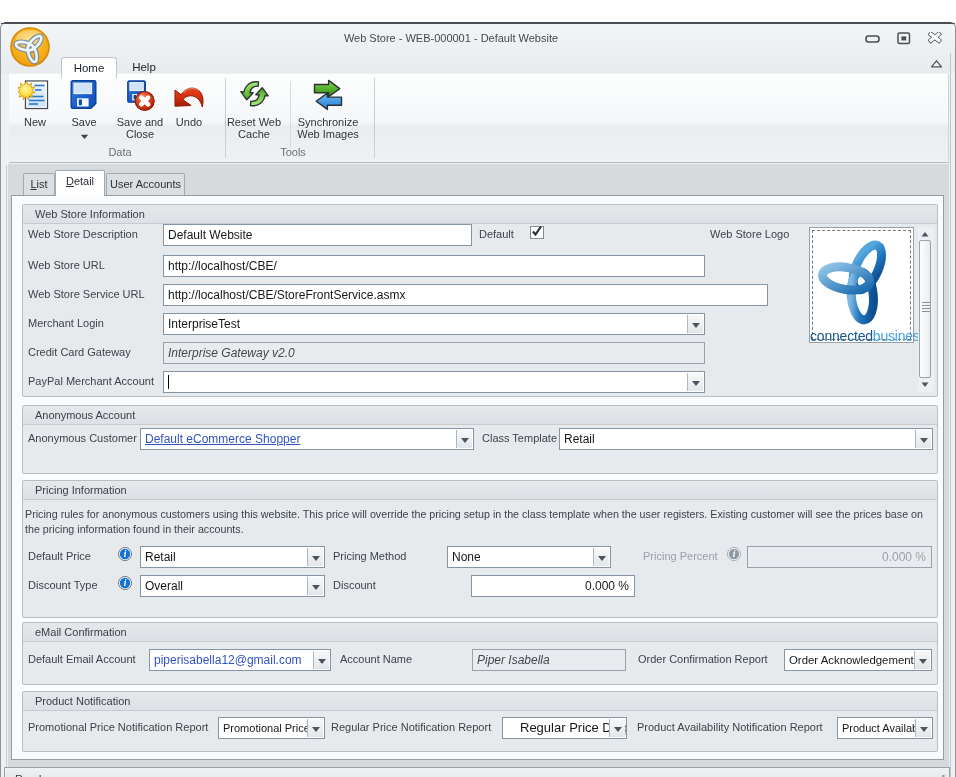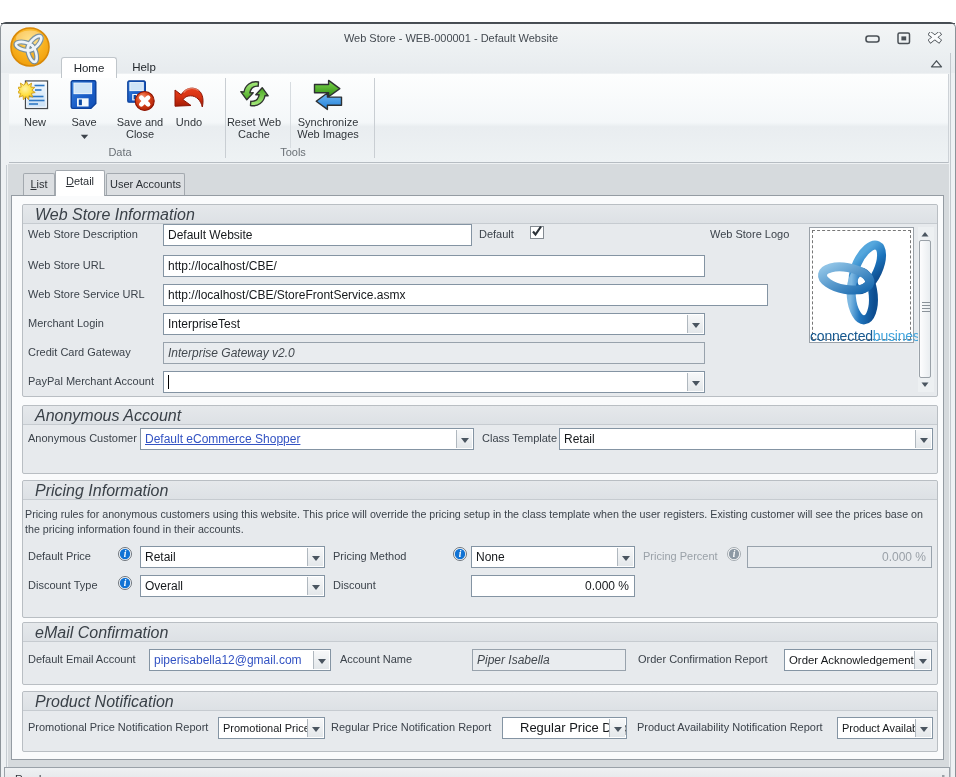--- a/index.html
+++ b/index.html
@@ -24,21 +24,21 @@
 .rbtn { position:absolute; top:0; height:72px; }
 .rlabel { position:absolute; top:42px; width:100%; text-align:center; font-size:11px; color:#30353a; line-height:12px; }
 .rgl { position:absolute; top:72px; font-size:11px; color:#6a7076; text-align:center; }
 .ricon { position:absolute; top:5px; left:50%; transform:translateX(-50%); }
 
 #content { position:absolute; left:7px; top:141px; width:941px; height:604px; background:#d6dadd; }
 .dtab { position:absolute; top:9px; height:22px; background:#dcdfe2; border:1px solid #a3a9af; border-bottom:none; font-size:11px; color:#2b3035; text-align:center; line-height:21px; border-radius:2px 2px 0 0;}
 .dtab.active { background:#fff; top:6px; height:26px; z-index:5; }
 #panel { position:absolute; left:3px; top:31px; width:933px; height:565px; background:#fafbfc; border:1px solid #959ca3; }
 .gbox { position:absolute; left:10px; width:916px; background:#e7eaed; border:1px solid #b9bec3; border-radius:2px; }
-.ghdr { position:absolute; left:0; top:0; width:100%; height:19px; background:linear-gradient(#e5e8eb,#dde1e5); border-bottom:1px solid #c6cbd0; font-size:16px; color:#3a4148; line-height:19px; padding-left:12px; border-radius:2px 2px 0 0;font-style:italic;}
+.ghdr { position:absolute; left:0; top:0; width:100%; height:19px; background:linear-gradient(#e5e8eb,#dde1e5); border-bottom:1px solid #c6cbd0; font-size:11px; color:#3a4148; line-height:19px; padding-left:12px; border-radius:2px 2px 0 0;}
 .lbl { position:absolute; font-size:11px; color:#3c434b; white-space:nowrap; }
 .fld { position:absolute; height:22px; background:#fff; border:1px solid #8494a3; font-size:12px; color:#15181b; line-height:20px; padding-left:4px; white-space:nowrap; overflow:hidden; }
 .fld.dis { background:#e9ecef; border-color:#98a2ac; color:#42484e; }
 .combo .dd { position:absolute; right:1px; top:1px; bottom:1px; width:16px; background:linear-gradient(#f7f8f9,#e3e7ea); border-left:1px solid #b0b8bf; }
 .dd:after { content:""; position:absolute; left:4px; top:8px; border:4px solid transparent; border-top:5px solid #4a5560; }
 .blue { color:#3353c3; }
 
 #status { position:absolute; left:3px; top:744px; width:946px; height:25px; background:linear-gradient(#eff1f3,#dde0e3); border:1px solid #9aa1a8; font-size:11px; color:#33383e; line-height:22px; padding-left:10px; }
 .info { position:absolute; width:14px; height:14px; }
 </style>
@@ -306,21 +306,21 @@
             <circle cx="7" cy="7" r="5.2" fill="#1273d4"></circle>
             <text x="7" y="10.4" text-anchor="middle" font-size="9.5" font-family="Liberation Serif" font-weight="bold" fill="#fff" font-style="italic">i</text>
           </svg>
         <div class="fld combo" style="left:117px; top:65px; width:185px;">Retail<div class="dd"></div></div>
         <div class="lbl" style="left:310px; top:69px;">Pricing Method</div>
         <svg class="info" style="left:430px; top:66px;" viewBox="0 0 14 14">
             <circle cx="7" cy="7" r="6.5" fill="#fff" stroke="#5d646b" stroke-width="0.9"></circle>
             <circle cx="7" cy="7" r="5.2" fill="#1273d4"></circle>
             <text x="7" y="10.4" text-anchor="middle" font-size="9.5" font-family="Liberation Serif" font-weight="bold" fill="#fff" font-style="italic">i</text>
           </svg>
-        <div class="fld combo" style="left:448px; top:65px; width:164px;">None<div class="dd"></div></div>
+        <div class="fld combo" style="left:424px; top:65px; width:164px;">None<div class="dd"></div></div>
         <div class="lbl" style="left:620px; top:69px; color:#9aa1a8;">Pricing Percent</div>
         <svg class="info" style="left:704px; top:66px;" viewBox="0 0 14 14">
             <circle cx="7" cy="7" r="6.5" fill="#fff" stroke="#9aa1a8" stroke-width="0.9"></circle>
             <circle cx="7" cy="7" r="5.2" fill="#8d99a4"></circle>
             <text x="7" y="10.4" text-anchor="middle" font-size="9.5" font-family="Liberation Serif" font-weight="bold" fill="#fff" font-style="italic">i</text>
           </svg>
         <div class="fld dis" style="left:724px; top:65px; width:185px; text-align:right; padding-right:5px; color:#9aa1a8;">0.000 %</div>
         <div class="lbl" style="left:5px; top:98px;">Discount Type</div>
         <svg class="info" style="left:95px; top:95px;" viewBox="0 0 14 14">
             <circle cx="7" cy="7" r="6.5" fill="#fff" stroke="#5d646b" stroke-width="0.9"></circle>

